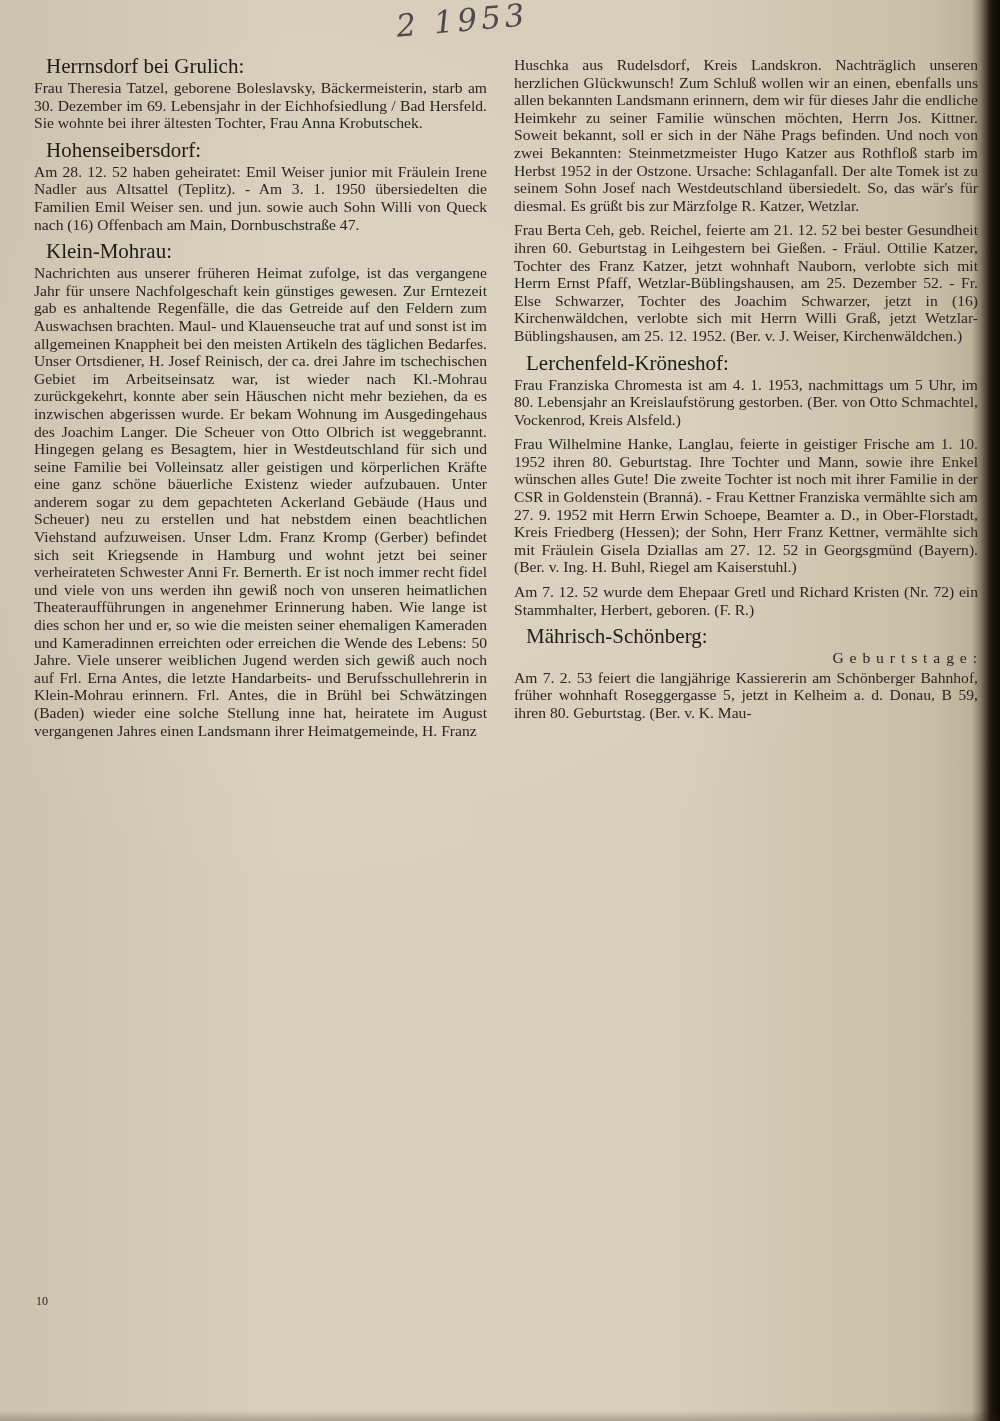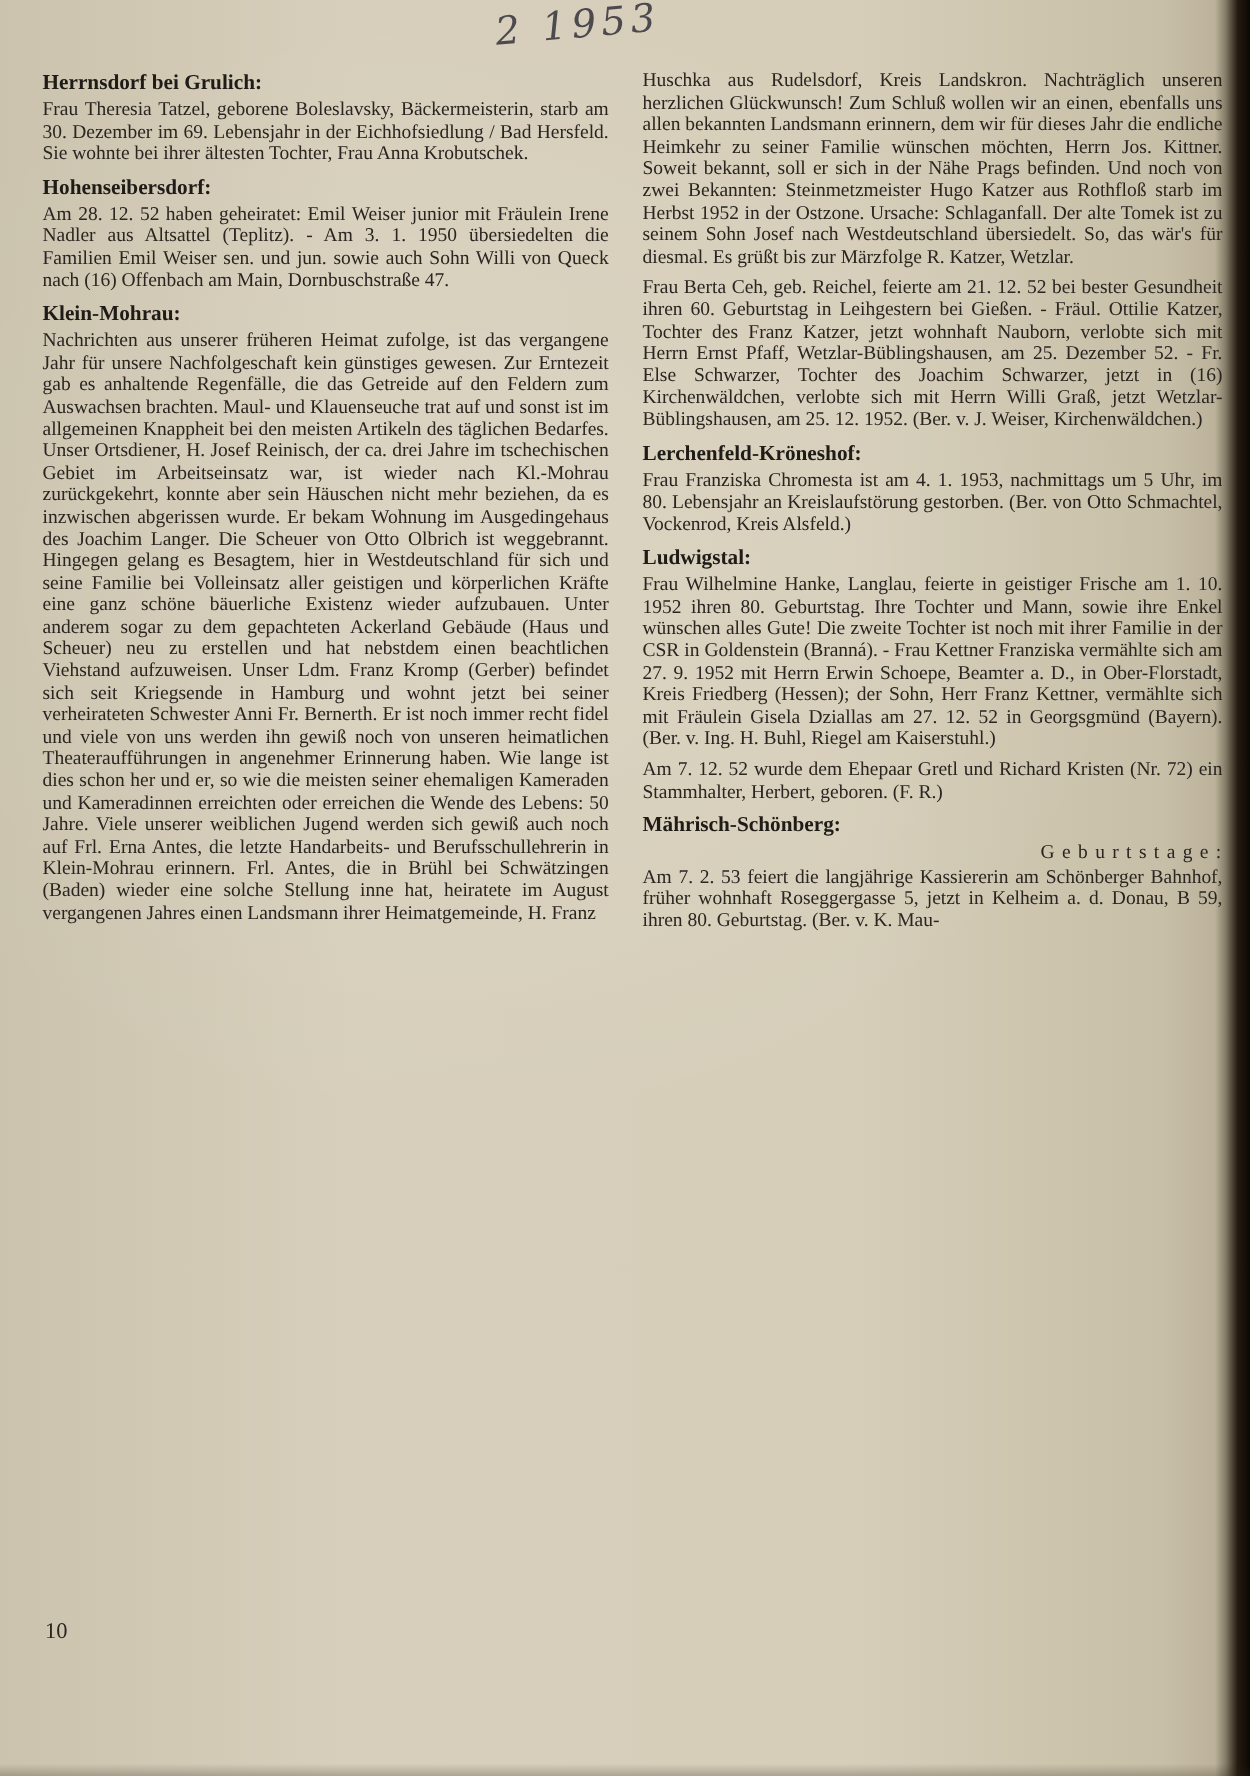--- a/index.html
+++ b/index.html
@@ -36,32 +36,32 @@
   }
   .columns {
     position:absolute; top:56px; left:34px;
     display:flex; gap:27px;
   }
   .column { display:block; }
   .column.left  { width:453px; }
   .column.right { width:464px; }
   section { margin-bottom:7px; }
   h2 {
-    font-size:17px; line-height:20px; font-weight:bold;
-    color:#1f1b17; margin:8px 0 3px 0;
+    font-size:21px; line-height:20px; font-weight:normal;
+    color:#1f1b17; margin:8px 0 3px 12px;
   }
   section:first-child h2 { margin-top:0; }
   p {
     font-size:15.6px; line-height:17.6px;
     text-align:justify; color:#2a2521;
   }
   p.spaced-caps { text-align:right; letter-spacing:1px; margin-bottom:2px; }
   .page-number {
     position:absolute; left:36px; top:1294px;
-    font-size:18px; color:#2a2521;
+    font-size:12px; color:#2a2521;
   }
 </style>
 </head>
 <body>
 
 <div class="page">
 
   <div class="handwritten">2  1953</div>
 
   <div class="columns">
@@ -86,21 +86,20 @@
         <p>Huschka aus Rudelsdorf, Kreis Landskron. Nachträglich unseren herzlichen Glückwunsch! Zum Schluß wollen wir an einen, ebenfalls uns allen bekannten Landsmann erinnern, dem wir für dieses Jahr die endliche Heimkehr zu seiner Familie wünschen möchten, Herrn Jos. Kittner. Soweit bekannt, soll er sich in der Nähe Prags befinden. Und noch von zwei Bekannten: Steinmetzmeister Hugo Katzer aus Rothfloß starb im Herbst 1952 in der Ostzone. Ursache: Schlaganfall. Der alte Tomek ist zu seinem Sohn Josef nach Westdeutschland übersiedelt. So, das wär's für diesmal. Es grüßt bis zur Märzfolge R. Katzer, Wetzlar.</p>
       </section>
       <section>
         <p>Frau Berta Ceh, geb. Reichel, feierte am 21. 12. 52 bei bester Gesundheit ihren 60. Geburtstag in Leihgestern bei Gießen. - Fräul. Ottilie Katzer, Tochter des Franz Katzer, jetzt wohnhaft Nauborn, verlobte sich mit Herrn Ernst Pfaff, Wetzlar-Büblingshausen, am 25. Dezember 52. - Fr. Else Schwarzer, Tochter des Joachim Schwarzer, jetzt in (16) Kirchenwäldchen, verlobte sich mit Herrn Willi Graß, jetzt Wetzlar-Büblingshausen, am 25. 12. 1952. (Ber. v. J. Weiser, Kirchenwäldchen.)</p>
       </section>
       <section>
         <h2>Lerchenfeld-Kröneshof:</h2>
         <p>Frau Franziska Chromesta ist am 4. 1. 1953, nachmittags um 5 Uhr, im 80. Lebensjahr an Kreislaufstörung gestorben. (Ber. von Otto Schmachtel, Vockenrod, Kreis Alsfeld.)</p>
       </section>
       <section>
-        <h2>Ludwigstal:</h2>
         <p>Frau Wilhelmine Hanke, Langlau, feierte in geistiger Frische am 1. 10. 1952 ihren 80. Geburtstag. Ihre Tochter und Mann, sowie ihre Enkel wünschen alles Gute! Die zweite Tochter ist noch mit ihrer Familie in der CSR in Goldenstein (Branná). - Frau Kettner Franziska vermählte sich am 27. 9. 1952 mit Herrn Erwin Schoepe, Beamter a. D., in Ober-Florstadt, Kreis Friedberg (Hessen); der Sohn, Herr Franz Kettner, vermählte sich mit Fräulein Gisela Dziallas am 27. 12. 52 in Georgsgmünd (Bayern). (Ber. v. Ing. H. Buhl, Riegel am Kaiserstuhl.)</p>
       </section>
       <section>
         <p>Am 7. 12. 52 wurde dem Ehepaar Gretl und Richard Kristen (Nr. 72) ein Stammhalter, Herbert, geboren. (F. R.)</p>
       </section>
       <section>
         <h2>Mährisch-Schönberg:</h2>
         <p class="spaced-caps">G e b u r t s t a g e :</p>
         <p>Am 7. 2. 53 feiert die langjährige Kassiererin am Schönberger Bahnhof, früher wohnhaft Roseggergasse 5, jetzt in Kelheim a. d. Donau, B 59, ihren 80. Geburtstag. (Ber. v. K. Mau-</p>
       </section>

